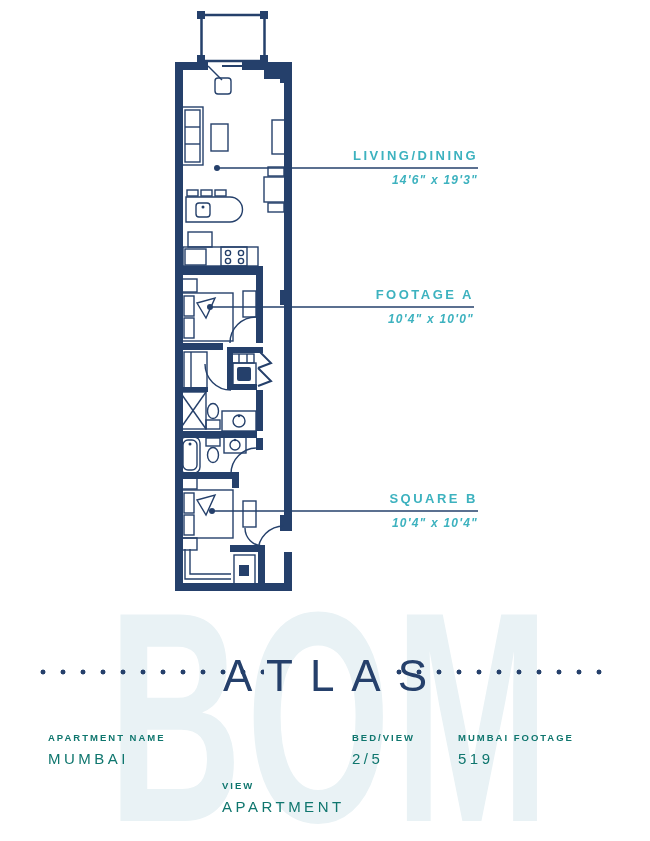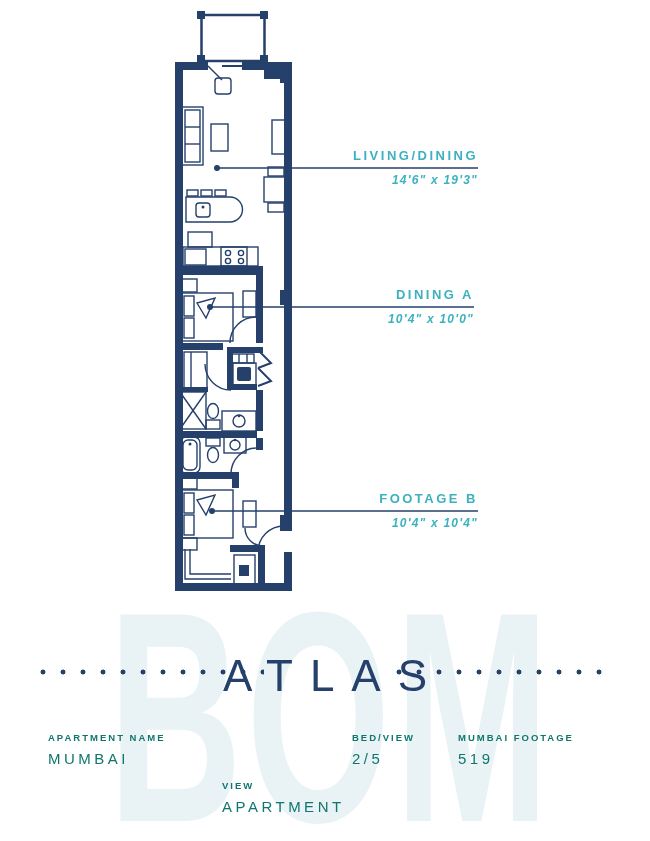--- a/index.html
+++ b/index.html
@@ -212,28 +212,28 @@
 </svg>
 
 <div class="room-label" style="right:172px;top:148px">
   <div class="room-name">LIVING/DINING</div>
 </div>
 <div class="room-label" style="right:172px;top:173px">
   <div class="room-dims">14'6" x 19'3"</div>
 </div>
 
 <div class="room-label" style="right:176px;top:287px">
-  <div class="room-name">DINING A</div>
+  <div class="room-name">FOOTAGE A</div>
 </div>
 <div class="room-label" style="right:176px;top:312px">
   <div class="room-dims">10'4" x 10'0"</div>
 </div>
 
 <div class="room-label" style="right:172px;top:491px">
-  <div class="room-name">FOOTAGE B</div>
+  <div class="room-name">SQUARE B</div>
 </div>
 <div class="room-label" style="right:172px;top:516px">
   <div class="room-dims">10'4" x 10'4"</div>
 </div>
 
 <div class="dots dots-left"></div>
 <div class="dots dots-right"></div>
 <div class="building-title">ATLAS</div>
 
 <div class="footer">

